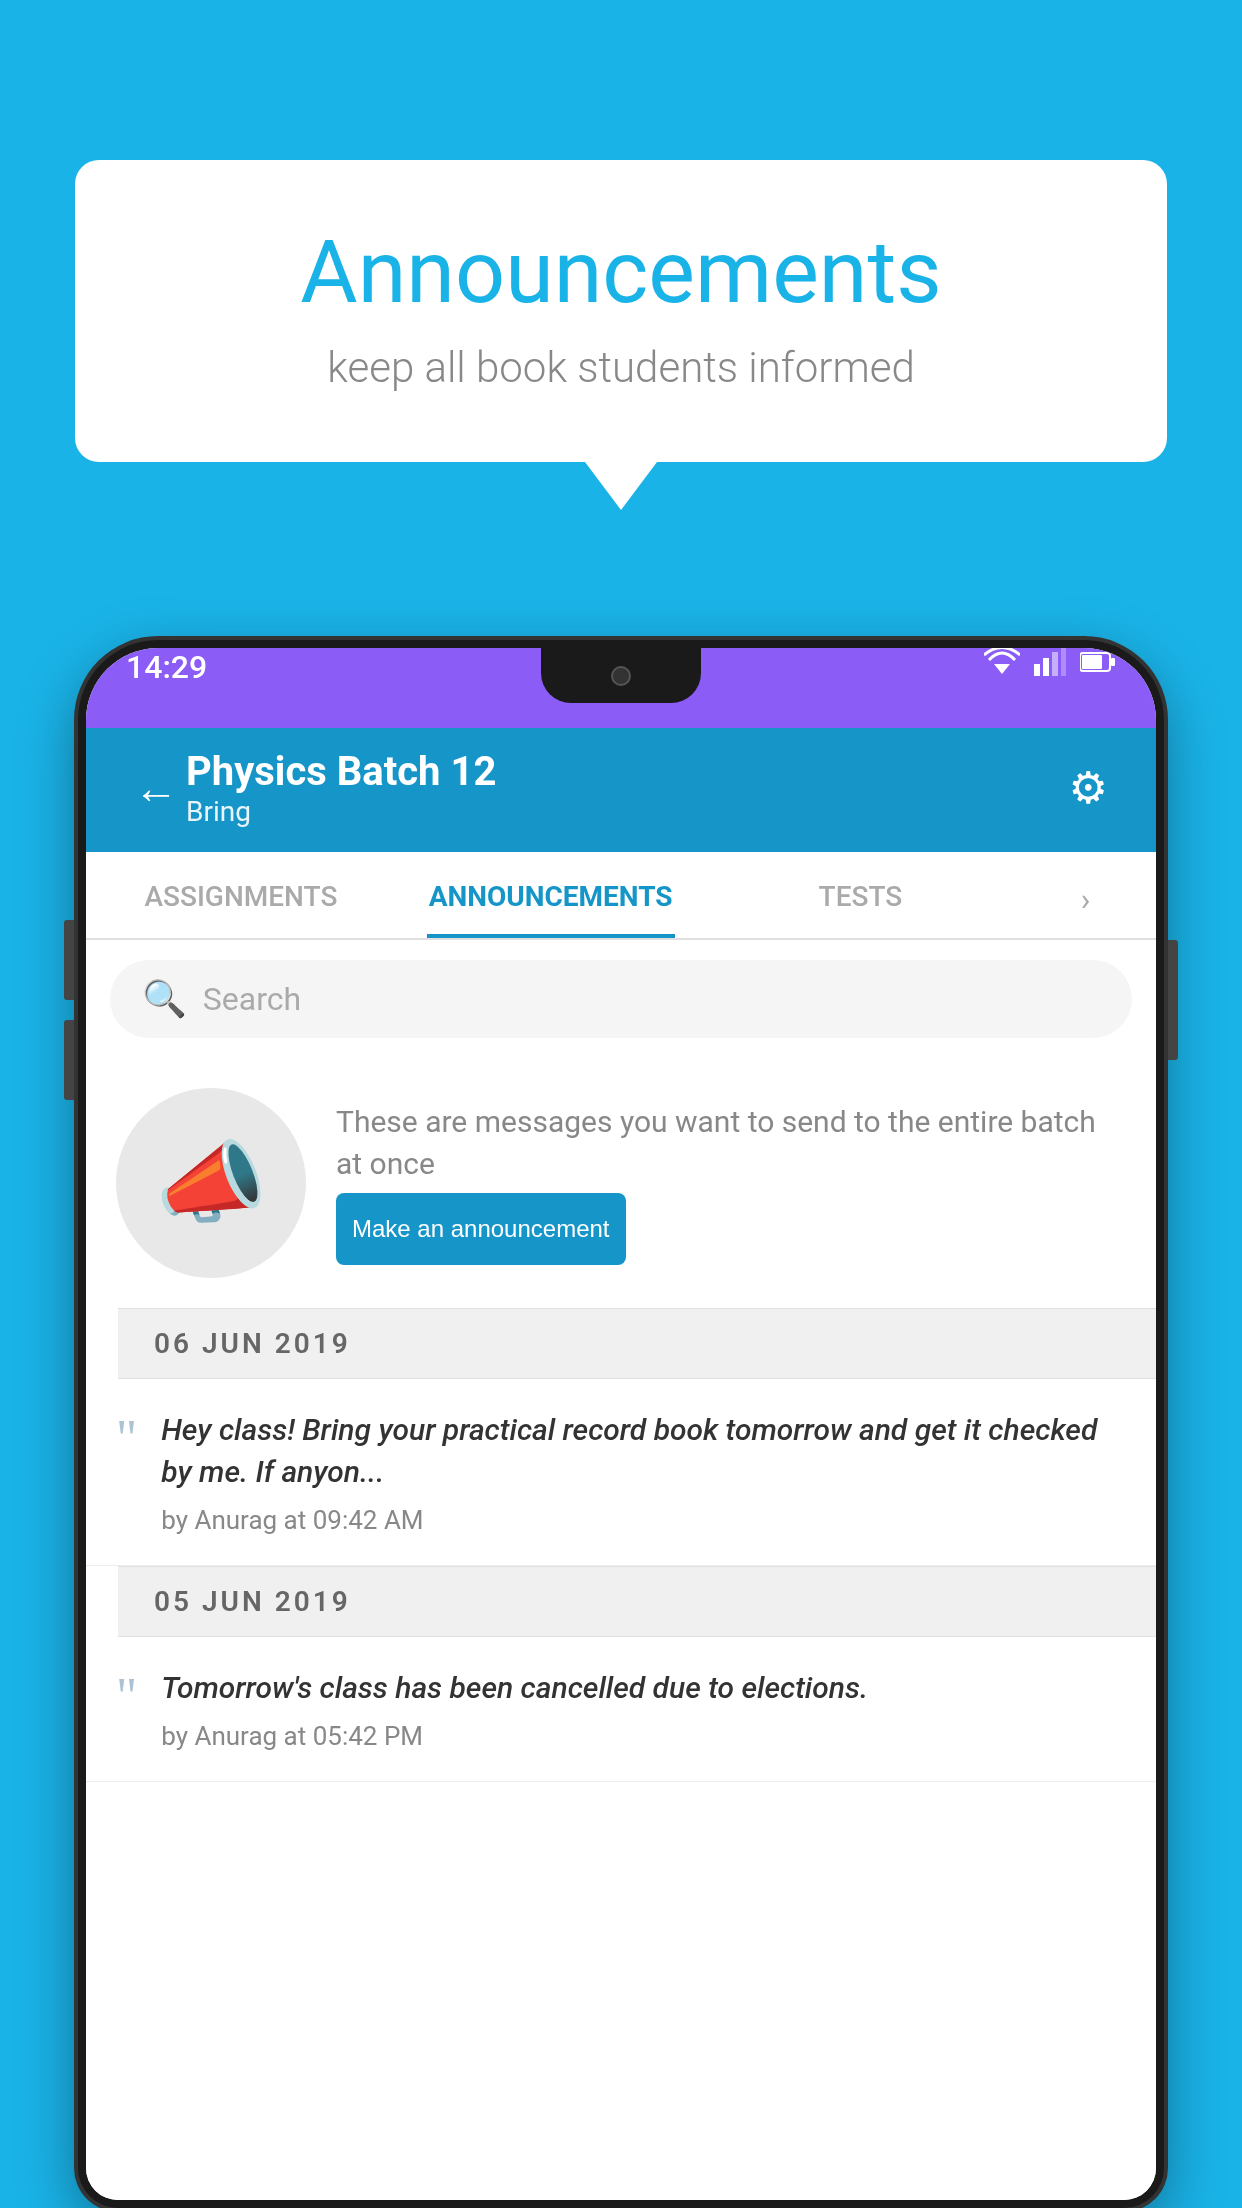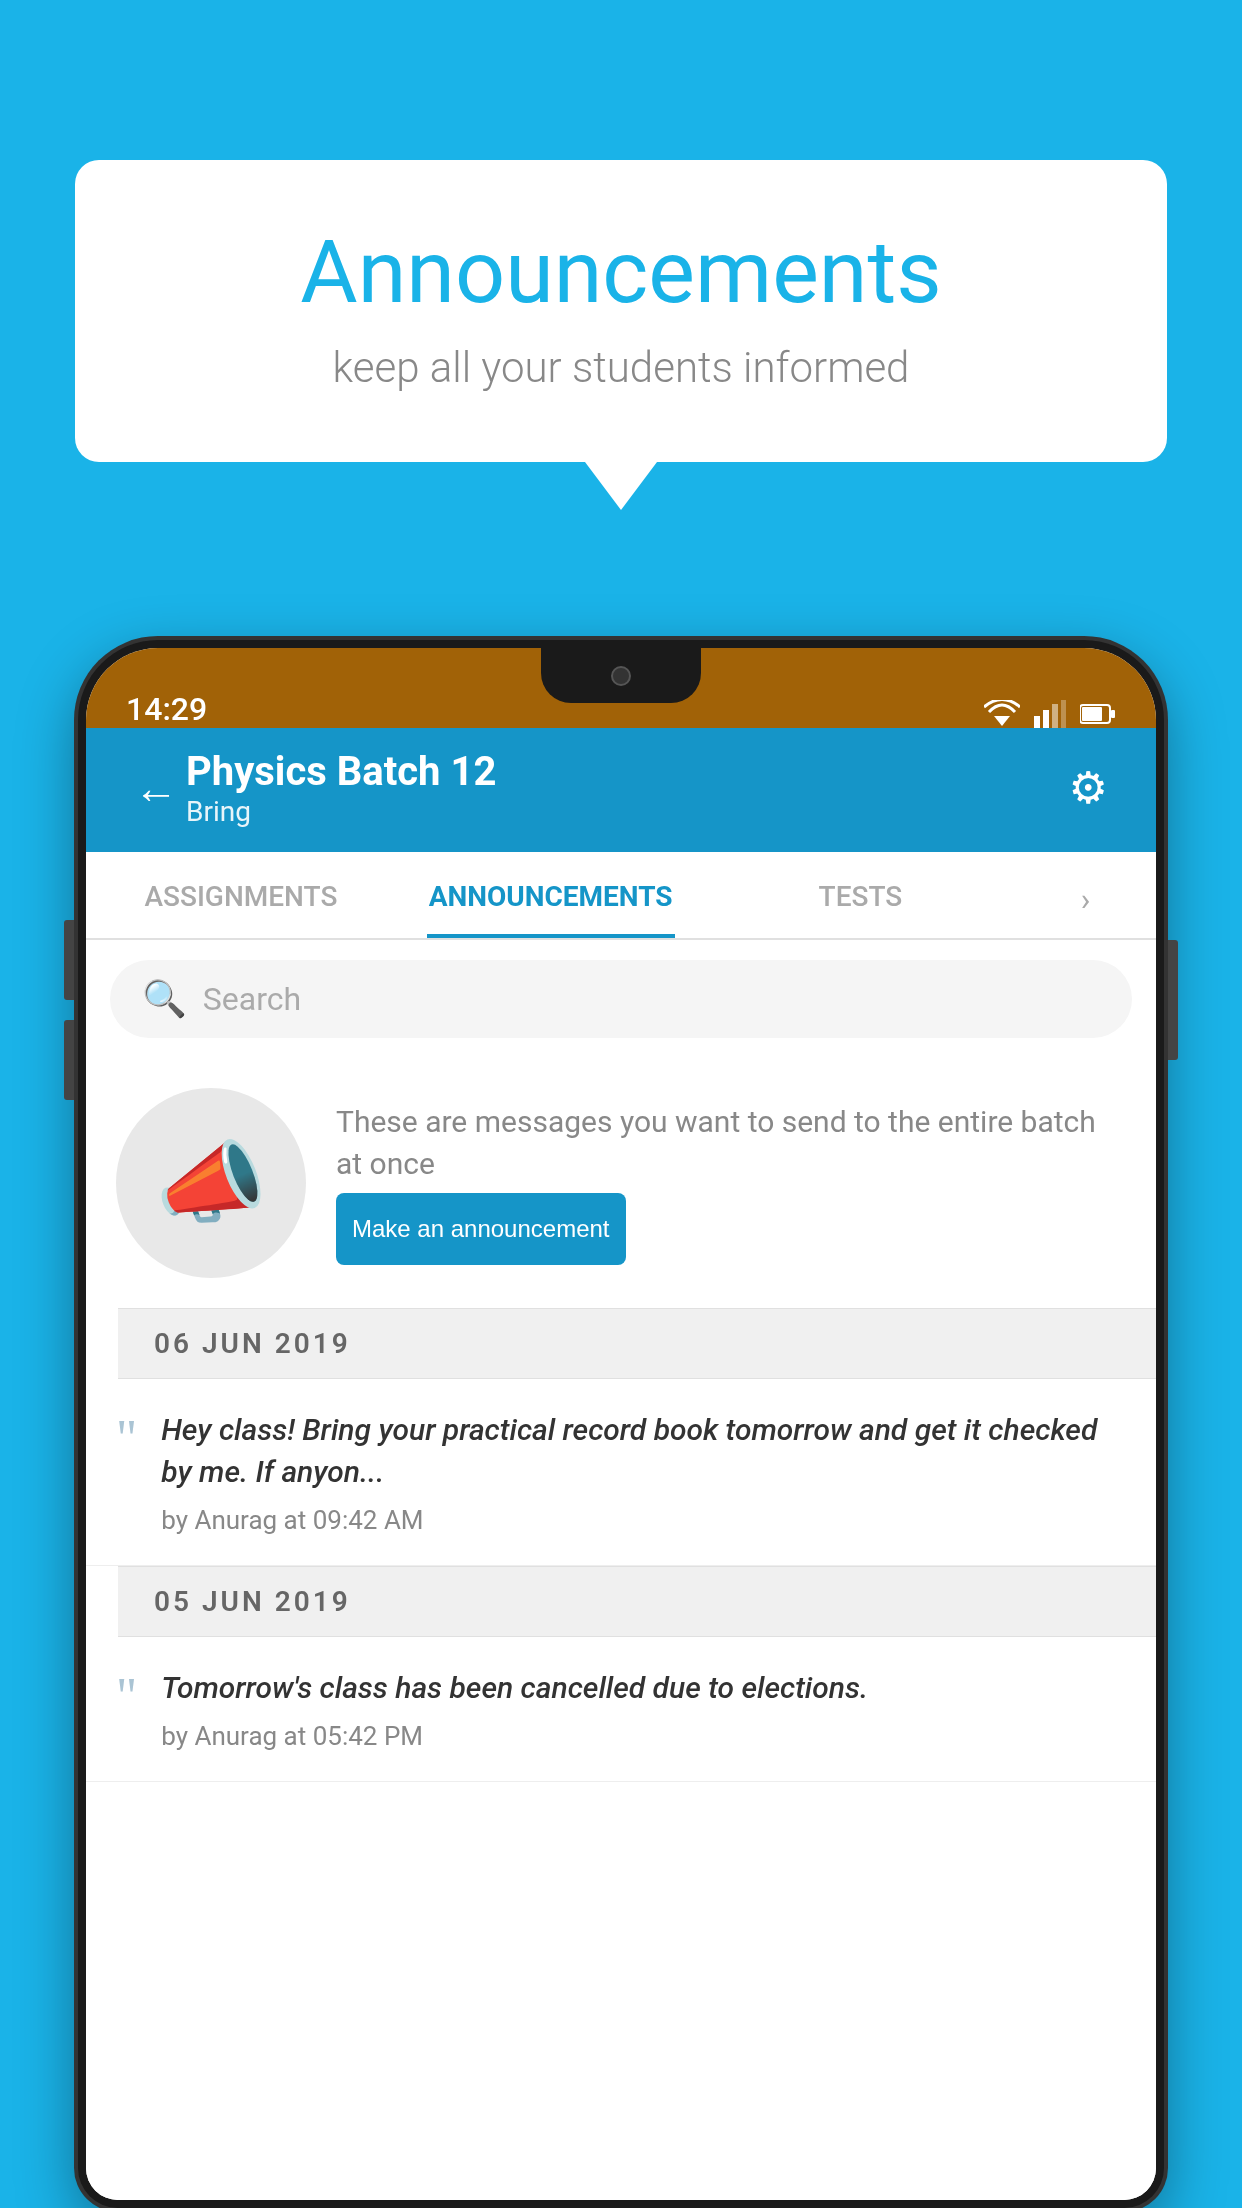--- a/index.html
+++ b/index.html
@@ -75,24 +75,24 @@
       background: white;
       border-radius: 72px 72px 32px 32px;
       overflow: hidden;
       height: 100%;
       display: flex;
       flex-direction: column;
     }
 
     
     .status-bar {
-      background: #a16207;
+      background: #8b5cf6;
       height: 80px;
       display: flex;
-      align-items: flex-end;
+      align-items: flex-start;
       padding: 0 40px;
       position: relative;
       flex-shrink: 0;
     }
 
     .status-time {
       color: white;
       font-size: 32px;
       font-weight: 500;
     }
@@ -378,21 +378,21 @@
       background: #444;
       border-radius: 0 3px 3px 0;
     }
   </style>
 </head>
 <body>
 
 <div class="speech-bubble-container">
   <div class="speech-bubble">
     <div class="speech-bubble-title">Announcements</div>
-    <div class="speech-bubble-subtitle">keep all your students informed</div>
+    <div class="speech-bubble-subtitle">keep all book students informed</div>
   </div>
 </div>
 
 <div class="phone-frame">
   <div class="phone-side-vol"></div>
   <div class="phone-side-vol2"></div>
   <div class="phone-side-pwr"></div>
 
   <div class="phone-inner">
 

